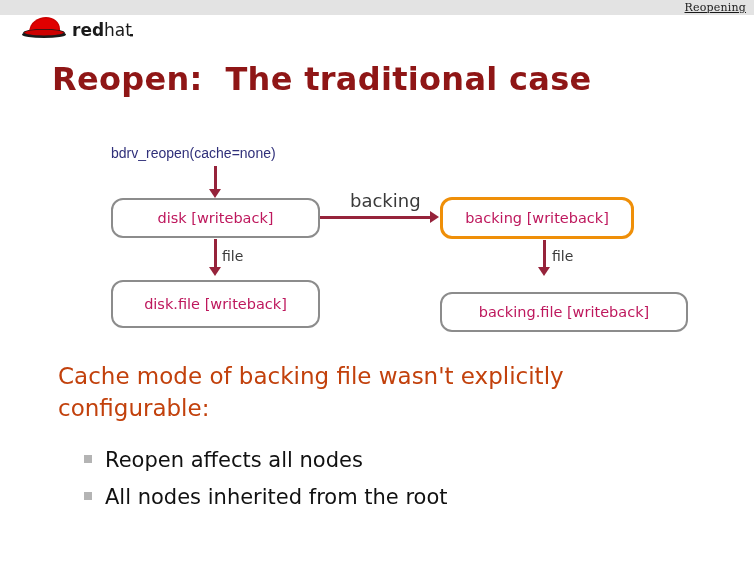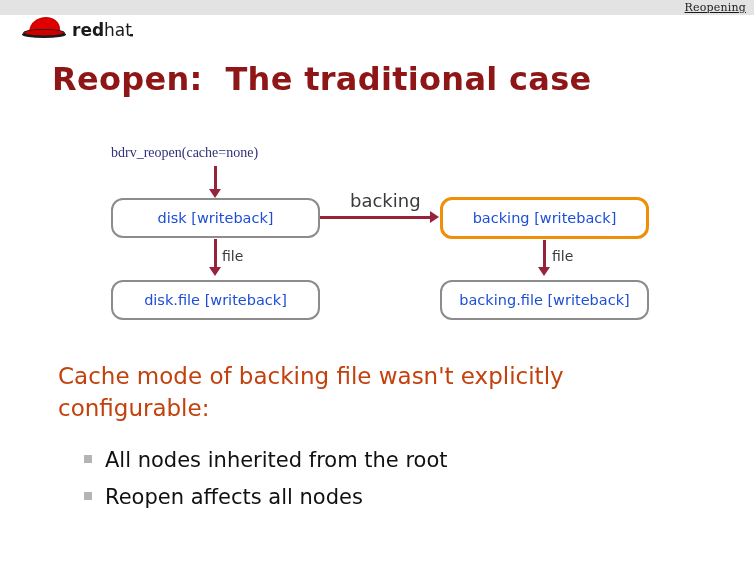--- a/index.html
+++ b/index.html
@@ -54,50 +54,50 @@
     font-size: 32px;
     font-weight: bold;
     color: #8f1616;
     letter-spacing: 0.3px;
     white-space: pre;
   }
   .dg-label-call {
     position: absolute;
     left: 111px;
     top: 145px;
-    font-family: Liberation Serif, serif;
+    font-family: Liberation Sans, sans-serif;
     font-size: 14px;
     color: #30307a;
     white-space: pre;
   }
 
   .node {
     position: absolute;
     box-sizing: border-box;
     border: 2px solid #8c8c8c;
     border-radius: 12px;
     background: #ffffff;
     display: flex;
     align-items: center;
     justify-content: center;
     font-family: "DejaVu Sans", sans-serif;
     font-size: 14.5px;
-    color: #1d4ed8;
+    color: #be185d;
     white-space: nowrap;
   }
   .node.highlight {
     border-color: #ef8f08;
     border-width: 3px;
     box-shadow: 0 0 0 0 transparent;
   }
 
   #node-disk       { left: 111px; top: 198px; width: 209px; height: 40px; }
-  #node-backing    { left: 440px; top: 197px; width: 209px; height: 42px; }
-  #node-diskfile   { left: 111px; top: 280px; width: 209px; height: 40px; }
-  #node-backingfile{ left: 440px; top: 280px; width: 209px; height: 40px; }
+  #node-backing    { left: 440px; top: 197px; width: 194px; height: 42px; }
+  #node-diskfile   { left: 111px; top: 280px; width: 209px; height: 48px; }
+  #node-backingfile{ left: 440px; top: 292px; width: 248px; height: 40px; }
 
   
   .edge { position: absolute; background: #96233b; }
 
   
   .edge-call-line { left: 214px; top: 166px; width: 3px; height: 26px; }
   .arrow-down {
     position: absolute;
     width: 0; height: 0;
     border-left: 6px solid transparent;
@@ -233,19 +233,19 @@
   <div class="arrow-down" id="arrow-file-right"></div>
   <div class="lbl-file-right">file</div>
 
 </div>
 
 <div class="body-text">Cache mode of backing file wasn't explicitly configurable:</div>
 
 <div class="bullets">
   <div class="bullet-row">
     <span class="bullet-marker"></span>
-    <span class="bullet-text">All nodes inherited from the root</span>
+    <span class="bullet-text">Reopen affects all nodes</span>
   </div>
   <div class="bullet-row">
     <span class="bullet-marker"></span>
-    <span class="bullet-text">Reopen affects all nodes</span>
+    <span class="bullet-text">All nodes inherited from the root</span>
   </div>
 </div>
 
 </body></html>

